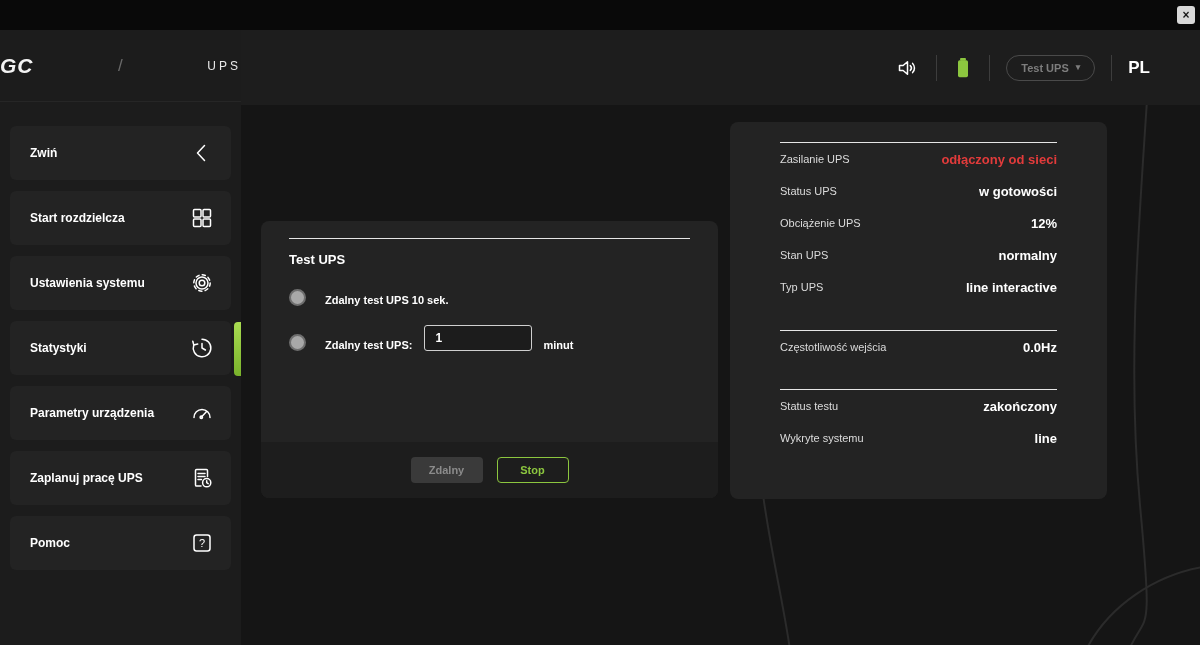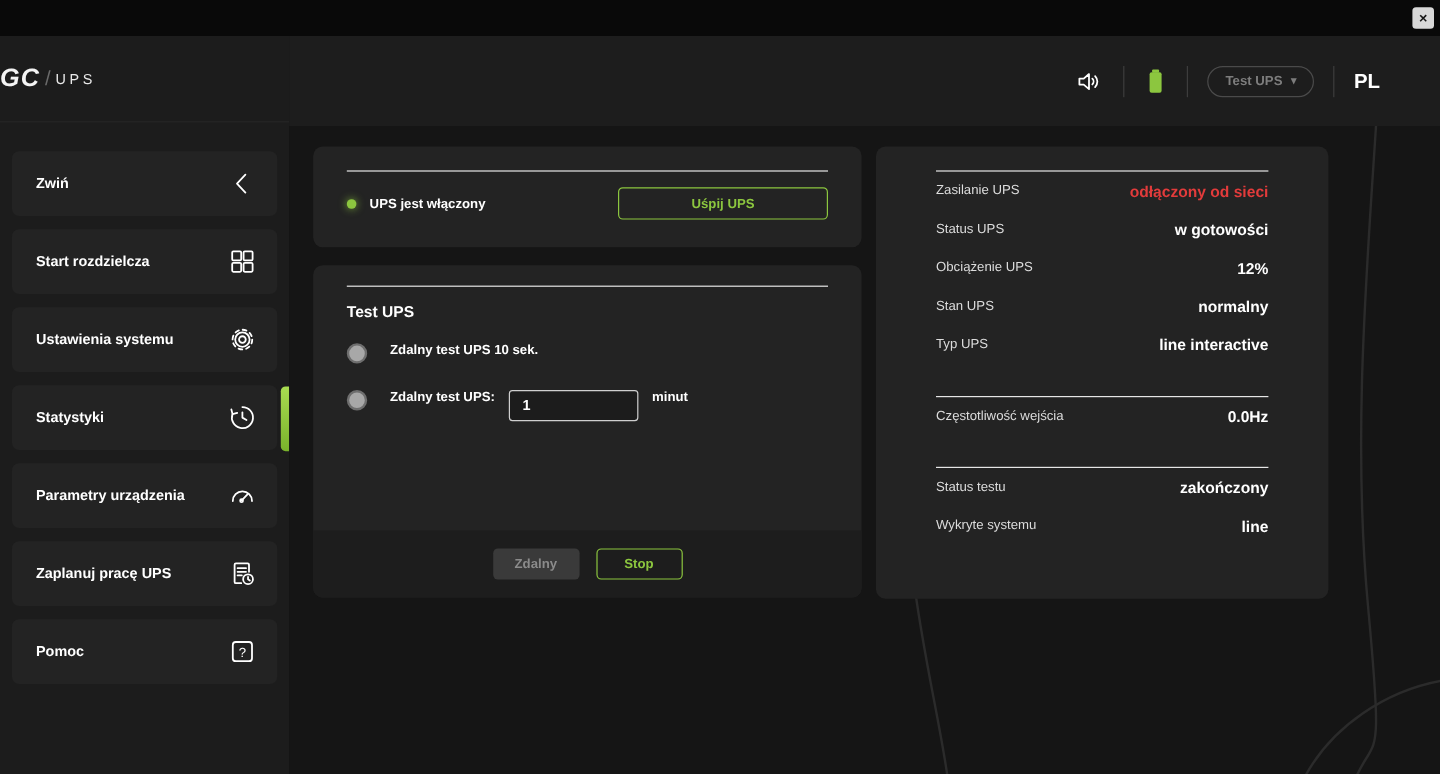--- a/index.html
+++ b/index.html
@@ -11,21 +11,21 @@
 
   
   .topbar { position:absolute; left:0; top:0; width:1200px; height:30px; background:#090909; }
   .close-btn { position:absolute; top:6px; right:5px; width:18px; height:18px;
                background:#d8d8d8; color:#161616; border-radius:3px; font-size:12px;
                font-weight:bold; display:flex; align-items:center; justify-content:center;
                cursor:pointer; line-height:1; }
 
   
   .sidebar { position:absolute; left:0; top:30px; width:241px; height:615px; background:#1c1c1c; }
-  .logo { height:72px; display:flex; align-items:center; justify-content:flex-start; gap:4px;
+  .logo { height:72px; display:flex; align-items:center; justify-content:space-between; gap:4px;
           border-bottom:1px solid #262626; }
   .logo-gc  { color:#f4f4f4; font-size:21px; font-weight:bold; font-style:italic; letter-spacing:1px; }
   .logo-sep { color:#6a6a6a; font-size:17px; font-weight:300; }
   .logo-ups { color:#e9e9e9; font-size:12px; letter-spacing:3px; }
   .nav { padding:24px 10px 0; }
   .nav-item { position:relative; height:54px; background:#232323; border-radius:6px;
               margin-bottom:11px; display:flex; align-items:center; justify-content:space-between;
               padding:0 16px 0 20px; cursor:pointer; }
   .nav-item.active { background:#262626; }
   .nav-label { color:#ffffff; font-size:12px; font-weight:bold; }
@@ -64,21 +64,21 @@
   .sleep-btn { margin-left:auto; width:175px; height:27px; border:1px solid var(--accent);
                border-radius:4px; background:transparent; color:var(--accent);
                font-size:11px; font-weight:bold; cursor:pointer; font-family:inherit; }
 
   
   .card2 { left:20px; top:116px; width:457px; height:277px; }
   .card2-body { padding:0 28px; }
   .card2 .rule { margin-top:17px; }
   .card2-title { margin-top:13px; color:#ffffff; font-size:13px; font-weight:bold; }
   .opt-list { margin-top:19px; }
-  .opt { display:flex; align-items:flex-start; margin-bottom:19px; min-height:20px; }
+  .opt { display:flex; align-items:flex-end; margin-bottom:19px; min-height:20px; }
   .radio { width:17px; height:17px; border-radius:50%; background:#a8a8a8;
            border:2px solid #6e6e6e; margin-right:19px; cursor:pointer; flex:none; }
   .opt-label { color:#ffffff; font-size:11px; font-weight:bold; }
   .min-input { width:108px; height:26px; margin-left:12px; background:#1c1c1c;
                border:1px solid #cfcfcf; border-radius:3px; color:#ffffff; font-size:12px;
                font-weight:bold; padding:0 10px; font-family:inherit; }
   .min-unit { margin-left:11px; color:#ffffff; font-size:11px; font-weight:bold; }
   .card2-footer { position:absolute; left:0; right:0; bottom:0; height:56px; background:#1d1d1d;
                   border-radius:0 0 8px 8px; display:flex; align-items:center;
                   justify-content:center; gap:14px; }
@@ -226,28 +226,20 @@
   </div>
 
   <div class="main">
 
     <svg class="deco" width="959" height="540" viewBox="0 0 959 540">
       <path d="M906 -5 C898 120, 886 260, 899 400 S905 505, 888 545" stroke="#2b2b2b" stroke-width="2" fill="none"></path>
       <path d="M520 375 C528 440, 542 495, 549 545" stroke="#2b2b2b" stroke-width="2" fill="none"></path>
       <path d="M845 545 C868 500, 915 470, 962 462" stroke="#2b2b2b" stroke-width="2" fill="none"></path>
     </svg>
 
-    <div class="card card1">
-      <hr class="rule">
-      <div class="power-row">
-        <span class="dot"></span>
-        <span class="power-label">UPS jest włączony</span>
-        <button class="sleep-btn">Uśpij UPS</button>
-      </div>
-    </div>
 
     <div class="card card2">
       <div class="card2-body">
         <hr class="rule">
         <div class="card2-title">Test UPS</div>
         <div class="opt-list">
           <div class="opt">
             <span class="radio"></span>
             <span class="opt-label">Zdalny test UPS 10 sek.</span>
           </div>

